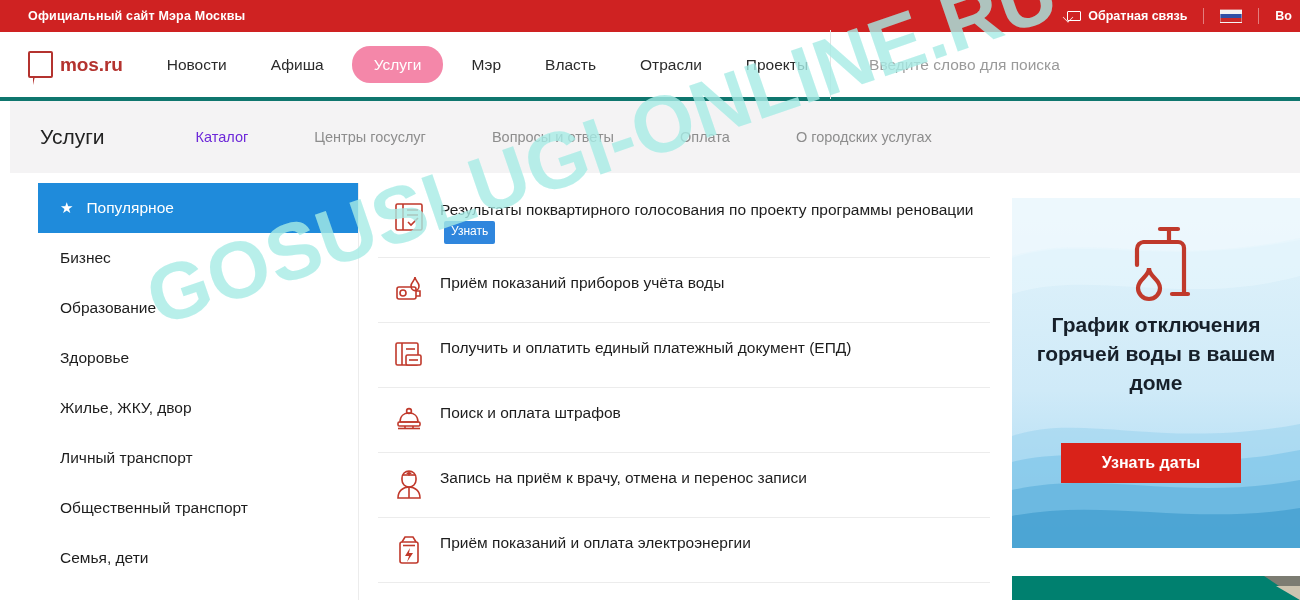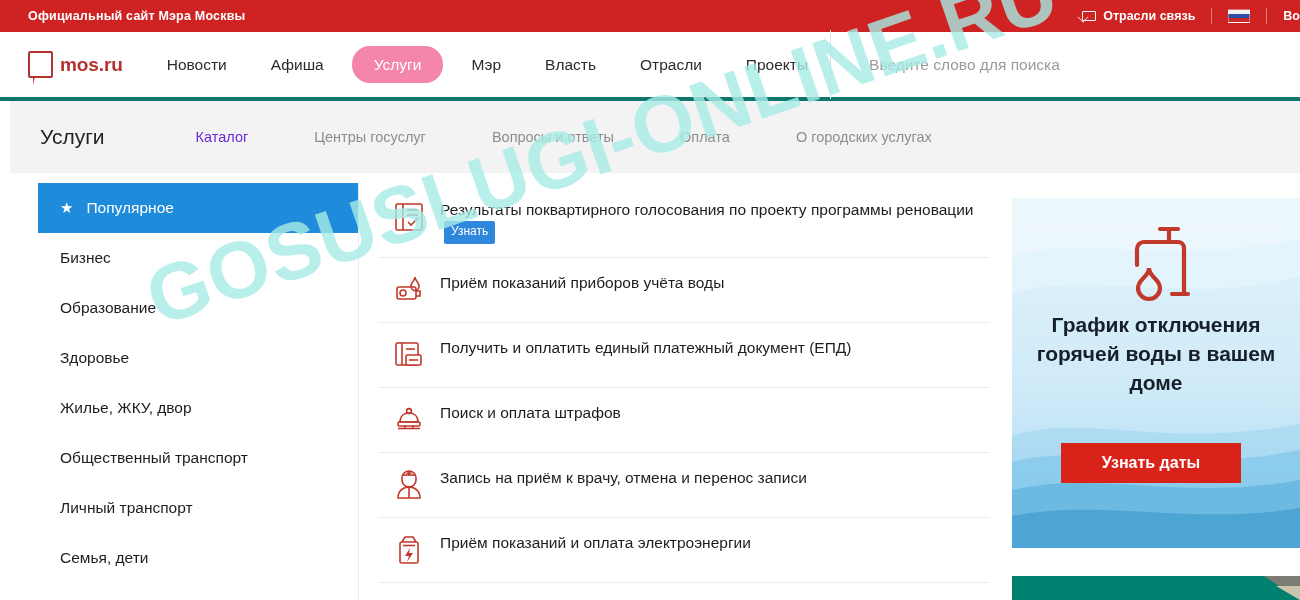--- a/index.html
+++ b/index.html
@@ -69,21 +69,21 @@
     transform-origin: 0 0;
     margin-left: 0px; margin-top: 0px;
   }
   .flag {
     width: 22px; height: 14px;
     flex: none;
     background: linear-gradient(to bottom,
       #f2f2f2 0 33.33%, #2f4fa5 33.33% 66.66%, #c82828 66.66% 100%);
     border: 1px solid rgba(255,255,255,.35);
   }
-  .tb-clip { padding-right: 0; overflow: hidden; }
+  .tb-clip { padding-right: 8px; overflow: hidden; }
 
   
   .navbar {
     position: absolute; left: 0; top: 32px;
     width: 1300px; height: 69px;
     background: #ffffff;
     display: flex; align-items: center;
     border-bottom: 4px solid #0f766e;
   }
   .logo {
@@ -321,21 +321,21 @@
 </head>
 <body>
 
 <div class="page">
 
   <div class="topbar">
     <div class="topbar-title">Официальный сайт Мэра Москвы</div>
     <div class="topbar-right">
       <div class="tb-item">
         <span class="env"></span>
-        <span>Отрасли связь</span>
+        <span>Обратная связь</span>
       </div>
       <div class="tb-sep"></div>
       <div class="tb-item">
         <span class="flag"></span>
       </div>
       <div class="tb-sep"></div>
       <div class="tb-item tb-clip">Во</div>
     </div>
   </div>
 
@@ -382,24 +382,24 @@
       <div class="side-item">
         <span>Образование</span>
       </div>
       <div class="side-item">
         <span>Здоровье</span>
       </div>
       <div class="side-item">
         <span>Жилье, ЖКУ, двор</span>
       </div>
       <div class="side-item">
+        <span>Личный транспорт</span>
+      </div>
+      <div class="side-item">
         <span>Общественный транспорт</span>
-      </div>
-      <div class="side-item">
-        <span>Личный транспорт</span>
       </div>
       <div class="side-item">
         <span>Семья, дети</span>
       </div>
     </div>
     <div class="side-divider"></div>
 
     <div class="services">
 
       <div class="srv">

